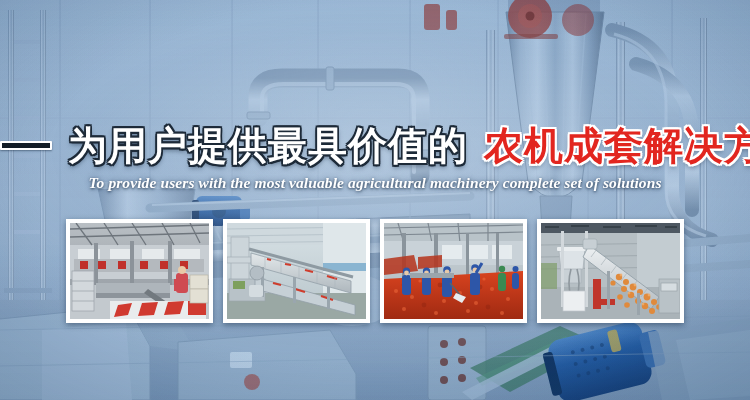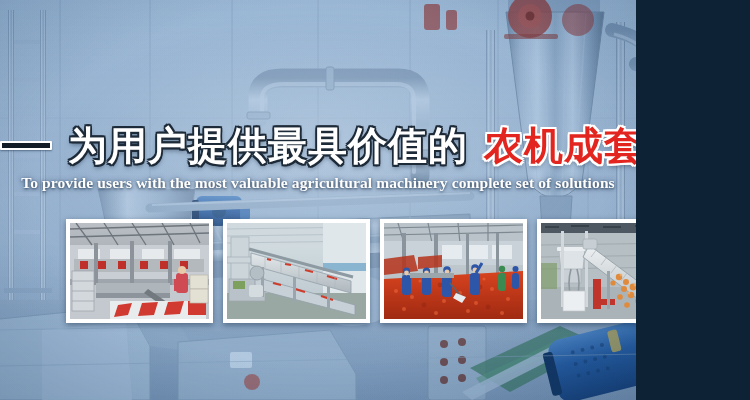--- a/index.html
+++ b/index.html
@@ -7,21 +7,21 @@
   html, body {
     width:750px; height:400px;
     overflow:hidden;
     background:#0e2236;
     font-family:"Liberation Sans", sans-serif;
   }
 
   
   .banner {
     position:relative;
-    width:636px; height:400px;
+    width:750px; height:400px;
     overflow:hidden;
     background:#8aa7c2;
   }
 
   
   .bg-photo {
     position:absolute; inset:0;
     overflow:hidden;
     background:
       linear-gradient(180deg, #c6d6e4 0%, #b7cadd 28%, #a8bed4 55%, #9fb6ce 78%, #93aac3 100%);
@@ -97,20 +97,21 @@
       -2px 0 0 #ffffff, 2px 0 0 #ffffff,
        0 3px 5px rgba(10,25,45,0.50);
   }
 
   
   .subtitle {
     position:absolute;
     left:0; right:0; top:174px;
     text-align:center;
     font-family:"Liberation Serif", serif;
+    font-style:italic;
     font-weight:bold;
     font-size:15.5px;
     letter-spacing:0.1px;
     color:#ffffff;
     text-shadow:0 1px 3px rgba(12,30,52,0.75), 0 0 6px rgba(18,40,66,0.45);
     white-space:nowrap;
   }
 
   
   .thumbs {

